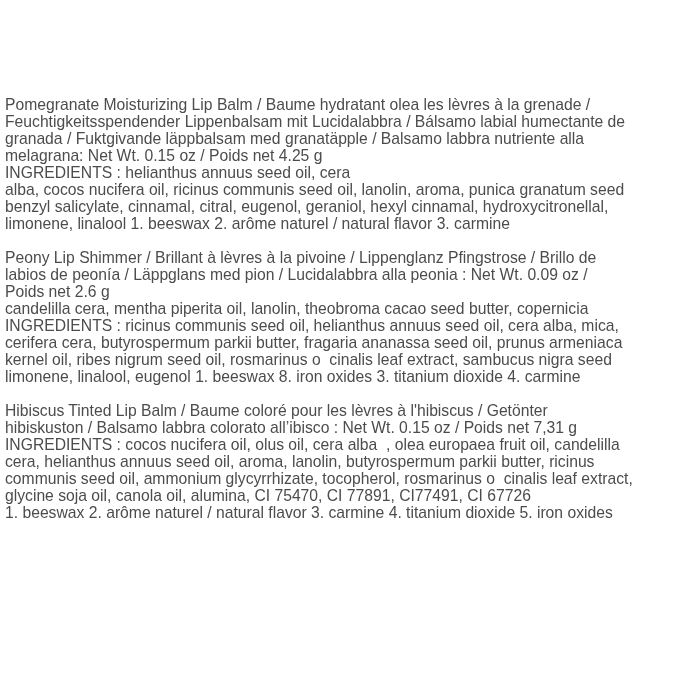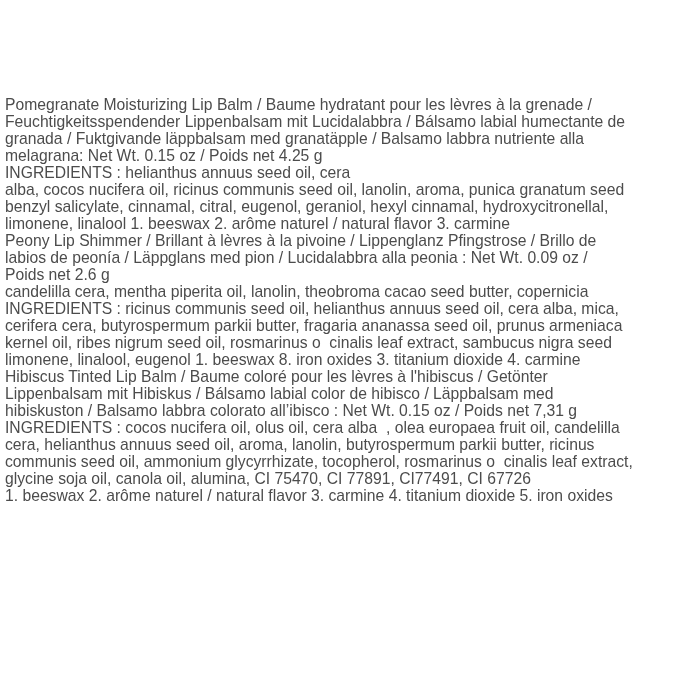--- a/index.html
+++ b/index.html
@@ -19,34 +19,35 @@
     position: absolute;
     top: 96px;
     left: 5px;
     right: 0;
     color: #4c4c4c;
     font-size: 15.7px;
     line-height: 17px;
     letter-spacing: 0;
   }
   .product-section + .product-section {
+    margin-top: 17px;
   }
   .line {
     white-space: pre;
     height: 17px;
   }
 </style>
 </head>
 <body>
 
 <div class="page" style="background: rgb(255, 255, 255);">
   <div class="label-text" style="color: rgb(76, 76, 76);">
 
     <section class="product-section">
-      <div class="line">Pomegranate Moisturizing Lip Balm / Baume hydratant pour les lèvres à la grenade /</div>
+      <div class="line">Pomegranate Moisturizing Lip Balm / Baume hydratant olea les lèvres à la grenade /</div>
       <div class="line">Feuchtigkeitsspendender Lippenbalsam mit Lucidalabbra / Bálsamo labial humectante de</div>
       <div class="line">granada / Fuktgivande läppbalsam med granatäpple / Balsamo labbra nutriente alla</div>
       <div class="line">melagrana: Net Wt. 0.15 oz / Poids net 4.25 g</div>
       <div class="line">INGREDIENTS : helianthus annuus seed oil, cera</div>
       <div class="line">alba, cocos nucifera oil, ricinus communis seed oil, lanolin, aroma, punica granatum seed</div>
       <div class="line">benzyl salicylate, cinnamal, citral, eugenol, geraniol, hexyl cinnamal, hydroxycitronellal,</div>
       <div class="line">limonene, linalool 1. beeswax 2. arôme naturel / natural flavor 3. carmine</div>
     </section>
 
     <section class="product-section">
@@ -55,21 +56,20 @@
       <div class="line">Poids net 2.6 g</div>
       <div class="line">candelilla cera, mentha piperita oil, lanolin, theobroma cacao seed butter, copernicia</div>
       <div class="line">INGREDIENTS : ricinus communis seed oil, helianthus annuus seed oil, cera alba, mica,</div>
       <div class="line">cerifera cera, butyrospermum parkii butter, fragaria ananassa seed oil, prunus armeniaca</div>
       <div class="line">kernel oil, ribes nigrum seed oil, rosmarinus o  cinalis leaf extract, sambucus nigra seed</div>
       <div class="line">limonene, linalool, eugenol 1. beeswax 8. iron oxides 3. titanium dioxide 4. carmine</div>
     </section>
 
     <section class="product-section">
       <div class="line">Hibiscus Tinted Lip Balm / Baume coloré pour les lèvres à l'hibiscus / Getönter</div>
-      <div class="line">Lippenbalsam mit Hibiskus / Bálsamo labial color de hibisco / Läppbalsam med</div>
       <div class="line">hibiskuston / Balsamo labbra colorato all’ibisco : Net Wt. 0.15 oz / Poids net 7,31 g</div>
       <div class="line">INGREDIENTS : cocos nucifera oil, olus oil, cera alba  , olea europaea fruit oil, candelilla</div>
       <div class="line">cera, helianthus annuus seed oil, aroma, lanolin, butyrospermum parkii butter, ricinus</div>
       <div class="line">communis seed oil, ammonium glycyrrhizate, tocopherol, rosmarinus o  cinalis leaf extract,</div>
       <div class="line">glycine soja oil, canola oil, alumina, CI 75470, CI 77891, CI77491, CI 67726</div>
       <div class="line">1. beeswax 2. arôme naturel / natural flavor 3. carmine 4. titanium dioxide 5. iron oxides</div>
     </section>
 
   </div>
 </div>

